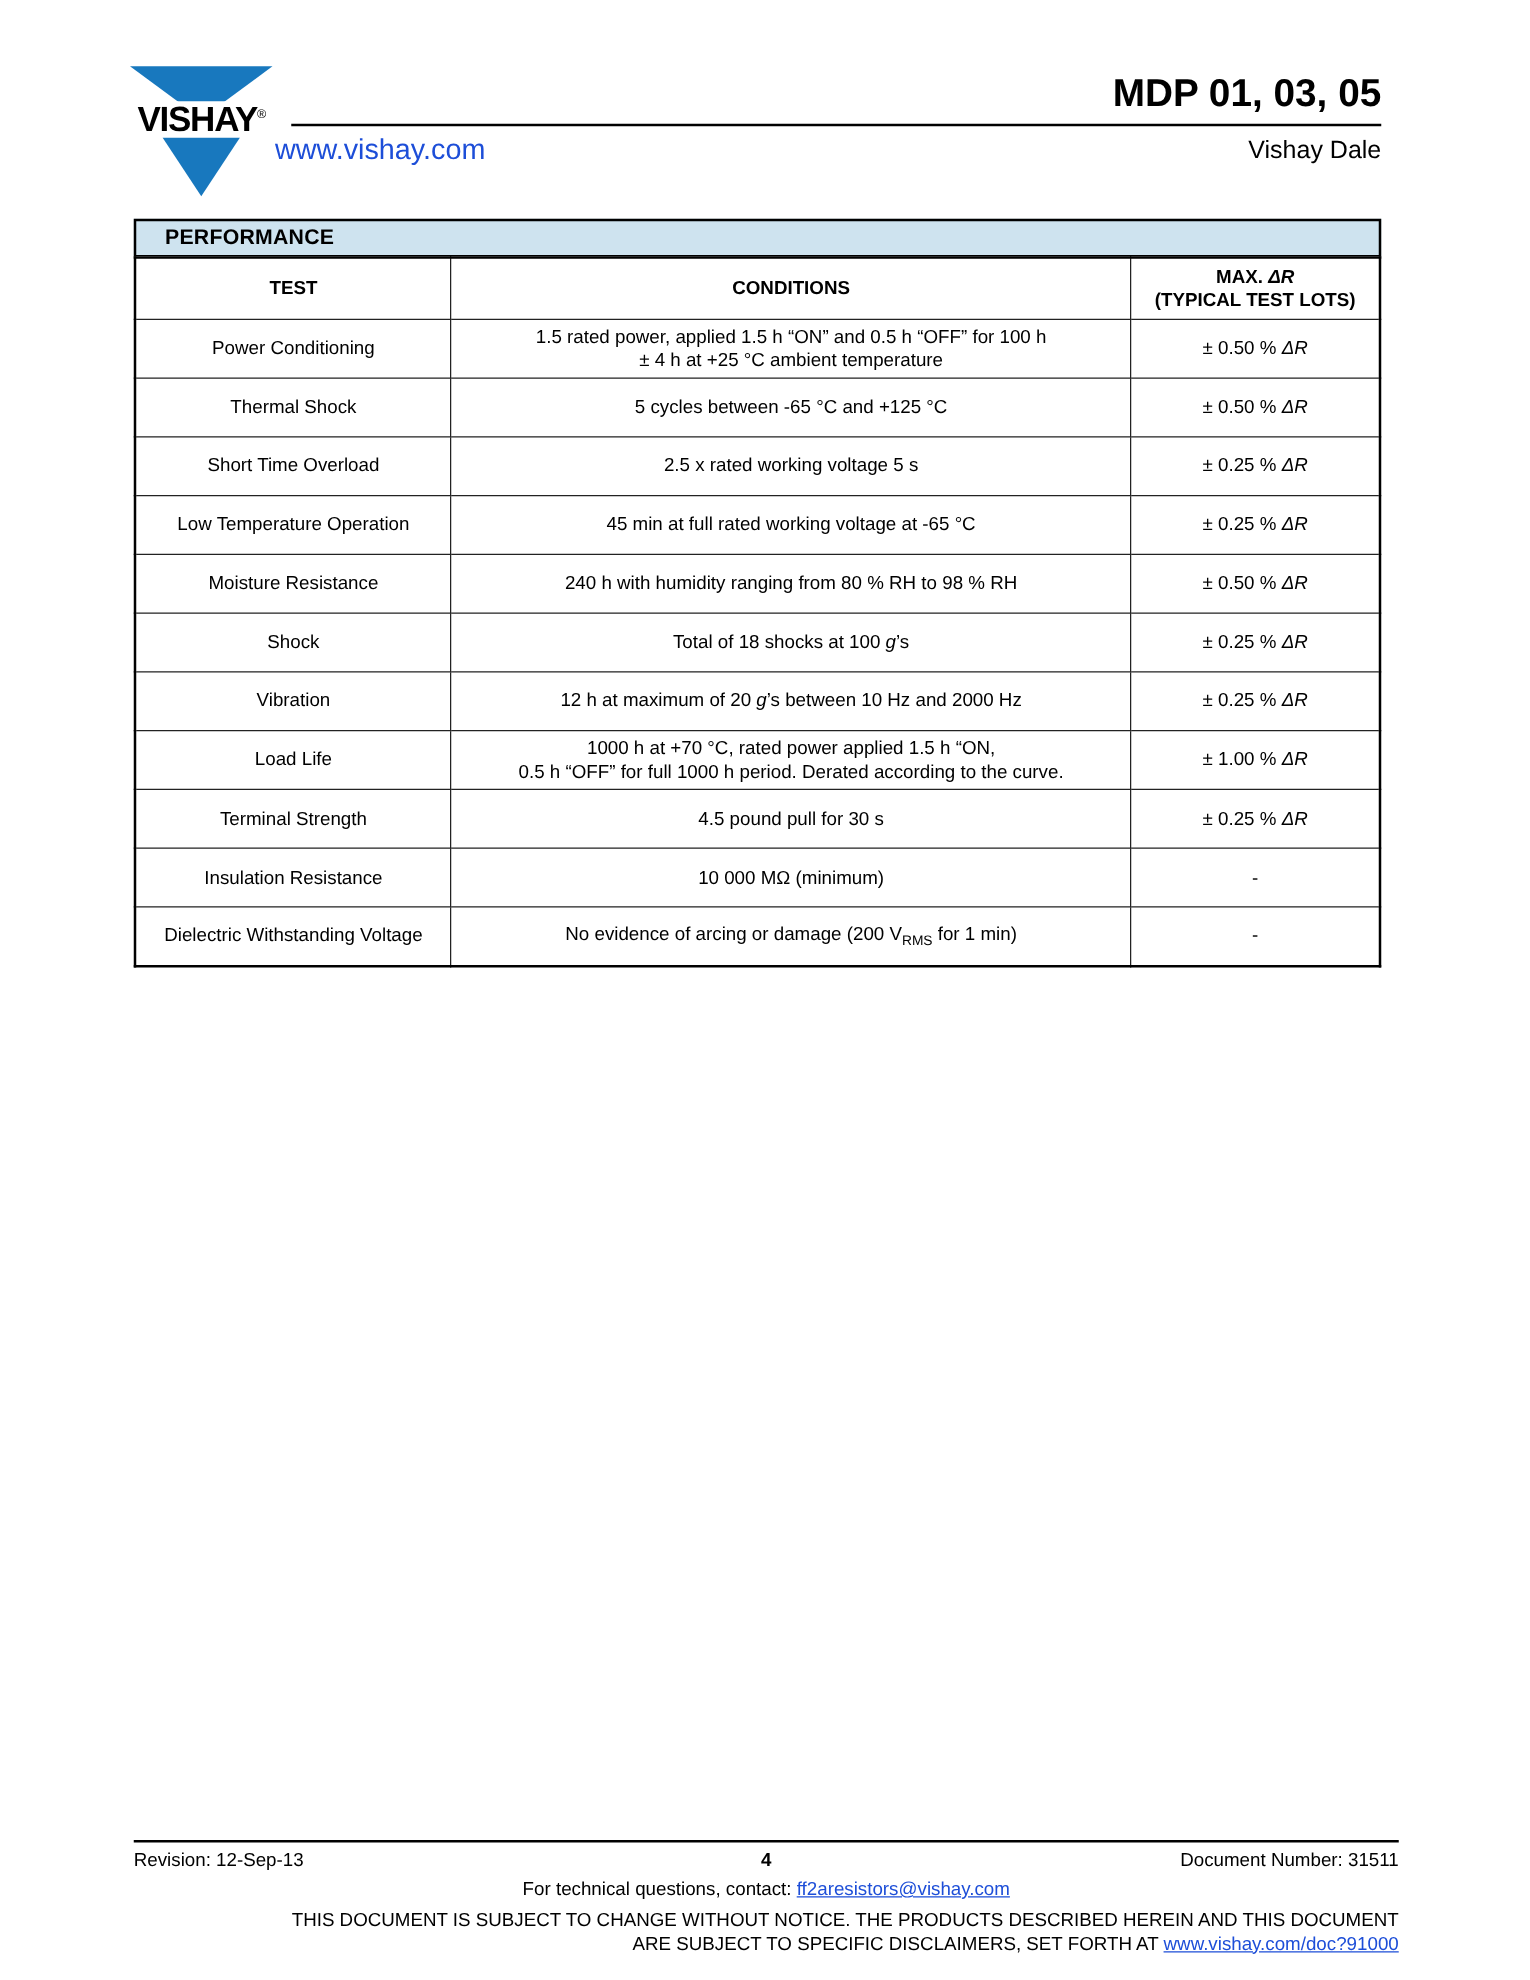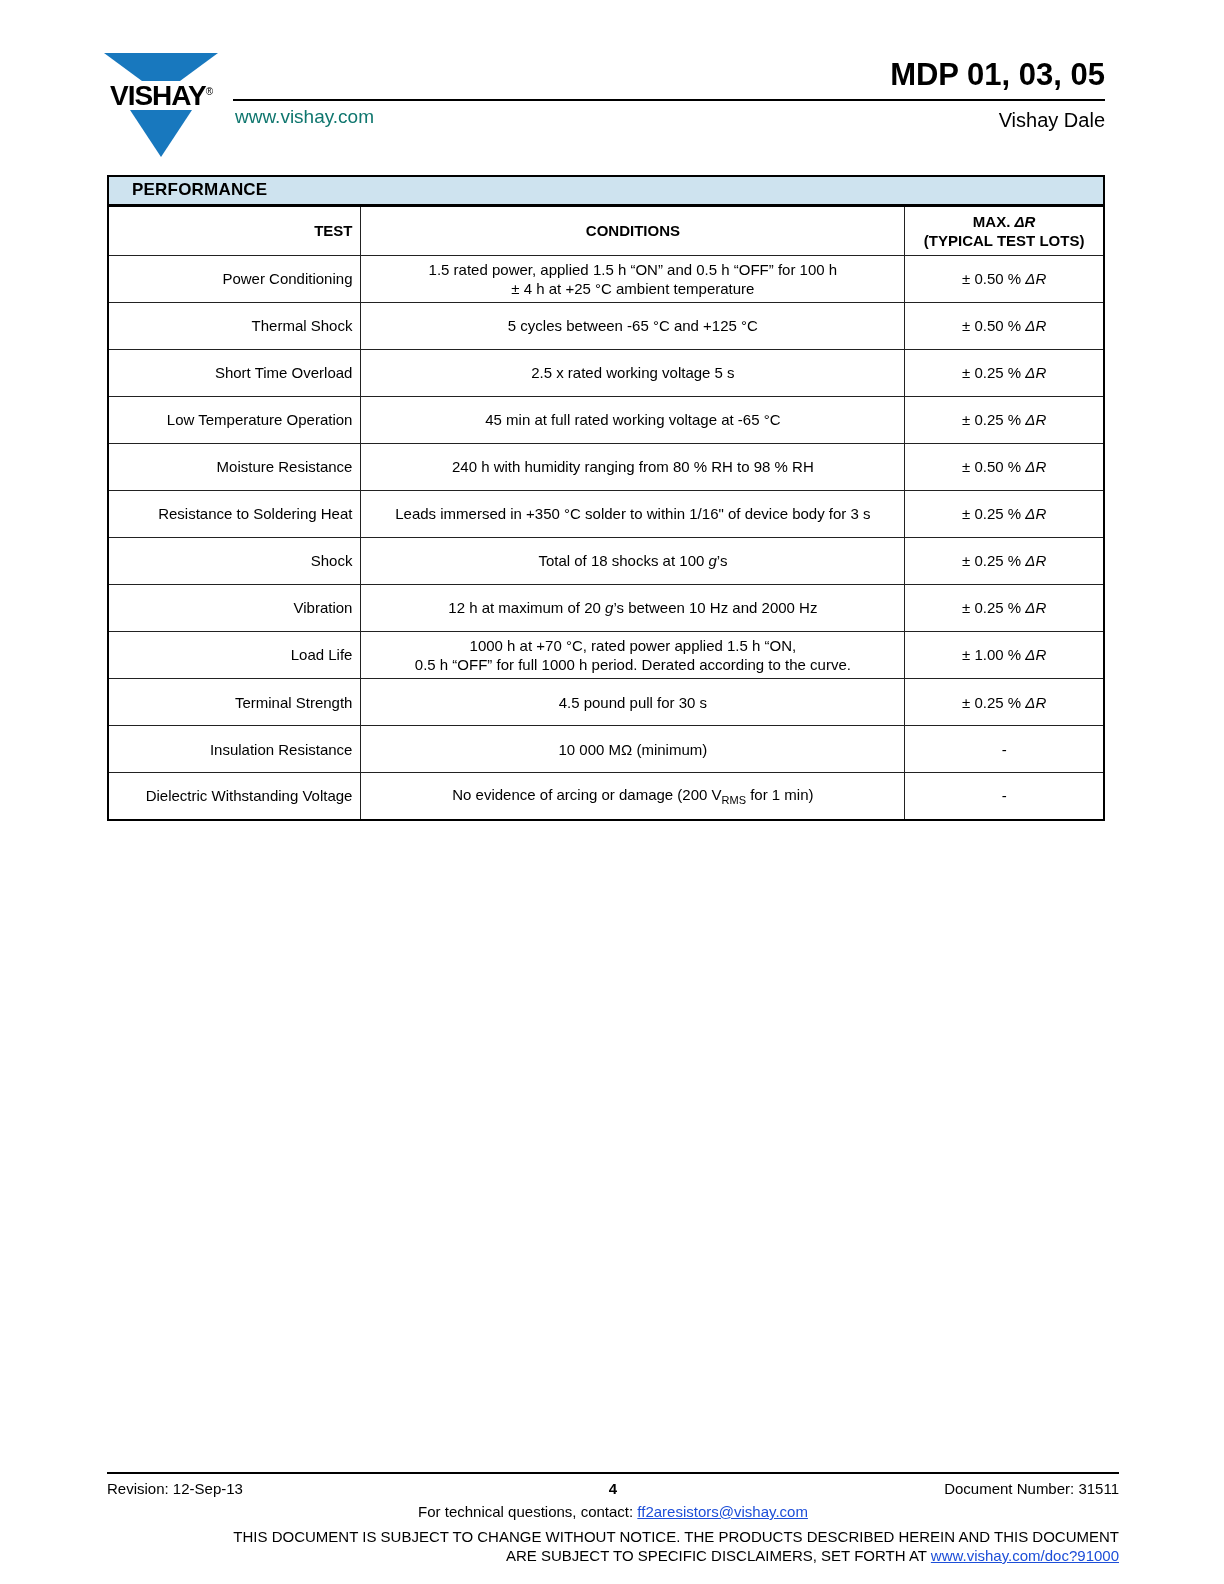--- a/index.html
+++ b/index.html
@@ -40,22 +40,22 @@
     width: 0; height: 0;
     border-left: 31px solid transparent;
     border-right: 31px solid transparent;
     border-top: 47px solid #1878be;
   }
   .header-rule {
     position: absolute; left: 233px; top: 99px;
     width: 872px; height: 2px; background: #000;
   }
   .site-link {
-    position: absolute; left: 235px; top: 106px;
-    font-size: 19px; color: #0f766e; text-decoration: none;
+    position: absolute; left: 220px; top: 106px;
+    font-size: 23px; color: #1d4ed8; text-decoration: none;
   }
   .doc-title {
     position: absolute; right: 119px; top: 57px;
     font-size: 31px; font-weight: 700; letter-spacing: 0px;
   }
   .doc-subtitle {
     position: absolute; right: 119px; top: 109px;
     font-size: 20px; font-weight: 400;
   }
 
@@ -77,21 +77,21 @@
     border: 2px solid #000;
     font-size: 15px;
   }
   table.perf-table th, table.perf-table td {
     border: 1px solid #222;
     padding: 4px 8px;
     vertical-align: middle;
     line-height: 1.28;
   }
   table.perf-table thead th { height: 49px; font-weight: 700; }
-  th.col-test, td.cell-test { text-align: right; padding-left: 13px; }
+  th.col-test, td.cell-test { text-align: center; padding-left: 13px; }
   th.col-cond, td.cell-cond { text-align: center; }
   th.col-max, td.cell-max { text-align: center; }
   table.perf-table tbody td { height: 47px; }
   td.cell-max i, th.col-max i, td.cell-cond i { font-style: italic; }
   td.cell-cond sub { font-size: 11px; }
 
   
   .footer {
     position: absolute; left: 107px; top: 1472px; width: 1012px;
     font-size: 15px;
@@ -159,25 +159,20 @@
           <td class="cell-test">Low Temperature Operation</td>
           <td class="cell-cond">45 min at full rated working voltage at -65 °C</td>
           <td class="cell-max">± 0.25 % <i>ΔR</i></td>
         </tr>
         <tr>
           <td class="cell-test">Moisture Resistance</td>
           <td class="cell-cond">240 h with humidity ranging from 80 % RH to 98 % RH</td>
           <td class="cell-max">± 0.50 % <i>ΔR</i></td>
         </tr>
         <tr>
-          <td class="cell-test">Resistance to Soldering Heat</td>
-          <td class="cell-cond">Leads immersed in +350 °C solder to within 1/16" of device body for 3 s</td>
-          <td class="cell-max">± 0.25 % <i>ΔR</i></td>
-        </tr>
-        <tr>
           <td class="cell-test">Shock</td>
           <td class="cell-cond">Total of 18 shocks at 100 <i>g</i>’s</td>
           <td class="cell-max">± 0.25 % <i>ΔR</i></td>
         </tr>
         <tr>
           <td class="cell-test">Vibration</td>
           <td class="cell-cond">12 h at maximum of 20 <i>g</i>’s between 10 Hz and 2000 Hz</td>
           <td class="cell-max">± 0.25 % <i>ΔR</i></td>
         </tr>
         <tr>

